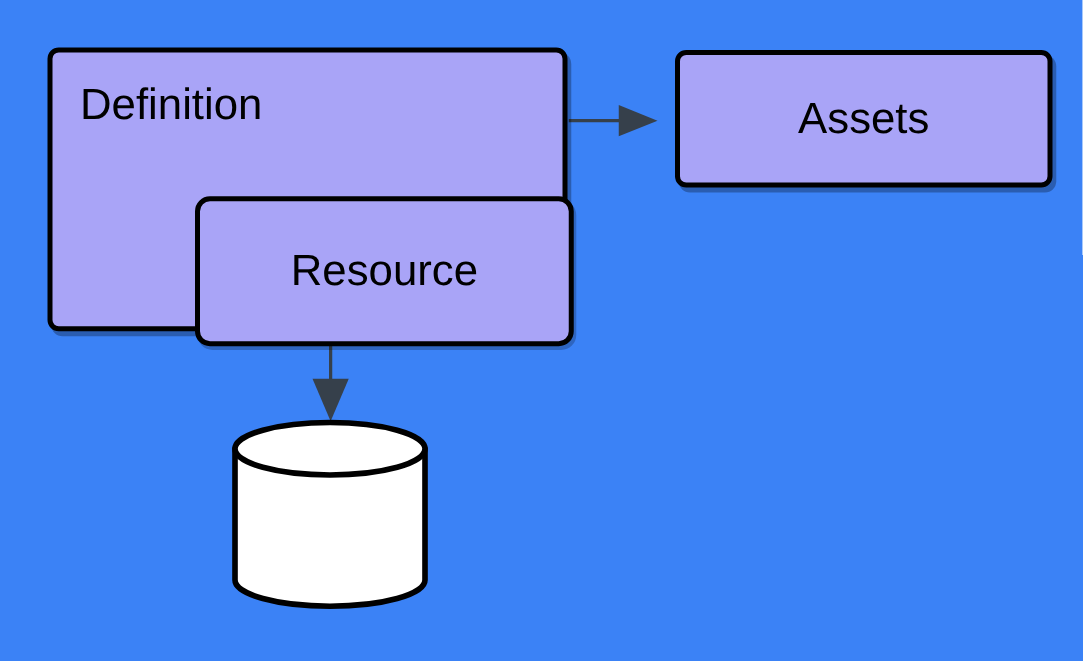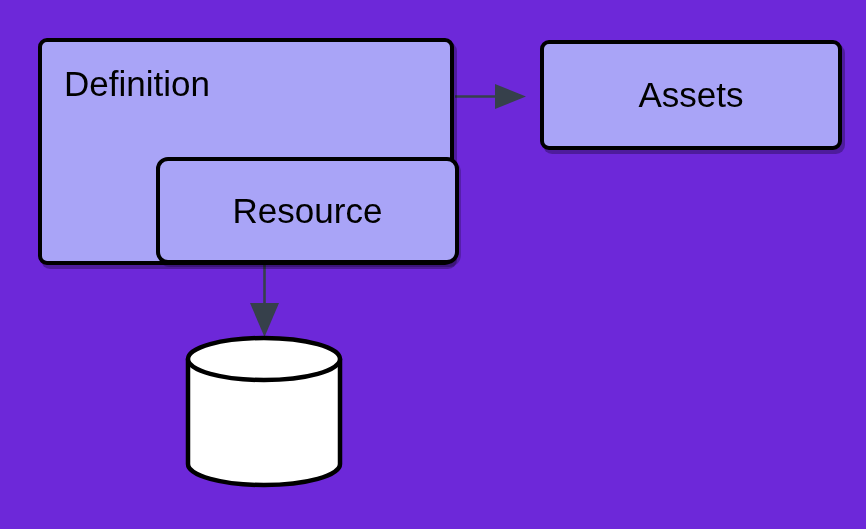--- a/index.html
+++ b/index.html
@@ -4,21 +4,21 @@
 <style>
   html, body {
     margin: 0;
     padding: 0;
     background: #ffffff;
   }
   #canvas {
     position: relative;
     width: 866px;
     height: 529px;
-    background: #6d28d9;
+    background: #3b82f6;
     overflow: hidden;
     font-family: "Liberation Sans", sans-serif;
   }
   .node {
     position: absolute;
     box-sizing: border-box;
     border: 4px solid #000000;
     border-radius: 9px;
     background: #a9a4f7;
     box-shadow: 3px 4px 0 rgba(0,0,0,0.28);
@@ -35,21 +35,21 @@
     top: 22px;
     font-size: 35px;
     line-height: 40px;
     color: #000000;
     white-space: nowrap;
   }
   #resource-node {
     left: 114px;
     top: 115px;
     width: 303px;
-    height: 107px;
+    height: 120px;
     border-radius: 12px;
     box-shadow: 2px 3px 0 rgba(0,0,0,0.22);
     display: flex;
     align-items: center;
     justify-content: center;
   }
   #resource-label {
     font-size: 35px;
     line-height: 40px;
     color: #000000;

